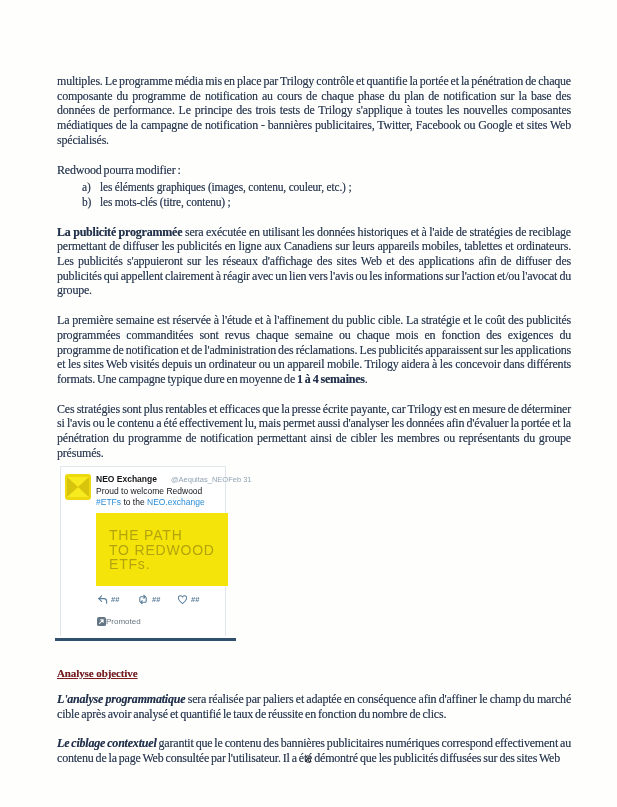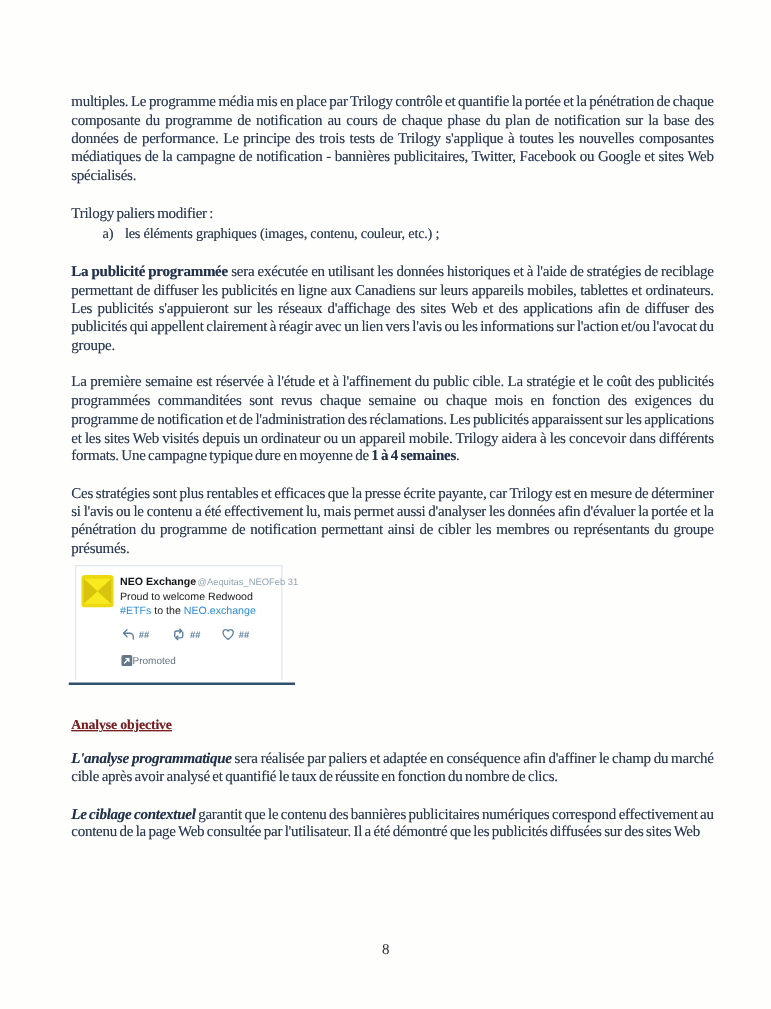--- a/index.html
+++ b/index.html
@@ -33,21 +33,21 @@
   .tweet-card{
     position:relative;box-sizing:border-box;width:166px;margin:2px 0 0 3px;
     background:#fff;border:1px solid #dfe6ec;border-bottom:none;
     padding:7px 8px 6px 8px;
     font-family:"Liberation Sans", sans-serif;color:#14171a;
   }
   .tweet-avatar{position:absolute;left:4px;top:7px;width:26px;height:26px;}
   .tweet-main{margin-left:27px;}
   .tweet-header{display:flex;align-items:baseline;white-space:nowrap;}
   .t-author{font-size:8.5px;font-weight:bold;color:#14171a;}
-  .t-handle{font-size:7.5px;color:#92a4b4;margin-left:1px;text-align:center;}
+  .t-handle{font-size:7.5px;color:#92a4b4;margin-left:14px;text-align:center;}
   .t-date{font-size:7.5px;color:#92a4b4;margin-left:auto;}
   .tweet-body{margin-top:2px;font-size:8.5px;line-height:11px;color:#14171a;width:130px;}
   .t-link{color:#2b8dd6;text-decoration:none;cursor:pointer;}
   .tweet-image{
     box-sizing:border-box;width:132px;height:73px;margin-top:5px;
     background:#f5e40a;padding:15px 0 0 13px;
   }
   .tweet-image div{
     font-size:14px;line-height:14.5px;color:#b3a40e;
     letter-spacing:0.8px;font-weight:normal;
@@ -66,23 +66,24 @@
   }
 </style>
 </head>
 <body>
 
 <div class="page">
   <div class="content">
 
     <p class="body-text">multiples. Le programme média mis en place par Trilogy contrôle et quantifie la portée et la pénétration de chaque composante du programme de notification au cours de chaque phase du plan de notification sur la base des données de performance. Le principe des trois tests de Trilogy s'applique à toutes les nouvelles composantes médiatiques de la campagne de notification - bannières publicitaires, Twitter, Facebook ou Google et sites Web spécialisés.</p>
 
-    <p class="body-text intro-line">Trilogy paliers modifier :</p>
+    <p class="body-text intro-line">Redwood pourra modifier :</p>
     <div class="modify-list">
       <div class="list-row"><span class="list-marker">a)</span><span>les éléments graphiques (images, contenu, couleur, etc.) ;</span></div>
+      <div class="list-row"><span class="list-marker">b)</span><span>les mots-clés (titre, contenu) ;</span></div>
     </div>
 
     <p class="body-text"><b>La publicité programmée</b><span> sera exécutée en utilisant les données historiques et à l'aide de stratégies de reciblage permettant de diffuser les publicités en ligne aux Canadiens sur leurs appareils mobiles, tablettes et ordinateurs. Les publicités s'appuieront sur les réseaux d'affichage des sites Web et des applications afin de diffuser des publicités qui appellent clairement à réagir avec un lien vers l'avis ou les informations sur l'action et/ou l'avocat du groupe.</span></p>
 
     <p class="body-text"><span>La première semaine est réservée à l'étude et à l'affinement du public cible. La stratégie et le coût des publicités programmées commanditées sont revus chaque semaine ou chaque mois en fonction des exigences du programme de notification et de l'administration des réclamations. Les publicités apparaissent sur les applications et les sites Web visités depuis un ordinateur ou un appareil mobile. Trilogy aidera à les concevoir dans différents formats. Une campagne typique dure en moyenne de </span><b>1 à 4 semaines</b><span>.</span></p>
 
     <p class="body-text" style="margin-bottom:6px;">Ces stratégies sont plus rentables et efficaces que la presse écrite payante, car Trilogy est en mesure de déterminer si l'avis ou le contenu a été effectivement lu, mais permet aussi d'analyser les données afin d'évaluer la portée et la pénétration du programme de notification permettant ainsi de cibler les membres ou représentants du groupe présumés.</p>
 
     <div class="tweet-card">
       <div class="tweet-avatar">
@@ -94,20 +95,25 @@
           <polygon points="24,3 13,13 24,23" fill="#d8c40c"></polygon>
         </svg>
       </div>
       <div class="tweet-main">
         <div class="tweet-header">
           <span class="t-author">NEO Exchange</span>
           <span class="t-handle">@Aequitas_NEO</span>
           <span class="t-date">Feb 31</span>
         </div>
         <div class="tweet-body"><span>Proud to welcome Redwood </span><a class="t-link">#ETFs</a><span> to the </span><a class="t-link">NEO.exchange</a></div>
+        <div class="tweet-image">
+          <div>THE PATH</div>
+          <div>TO REDWOOD</div>
+          <div>ETFs.</div>
+        </div>
         <div class="tweet-actions">
           <span class="action">
             <span>
               <svg width="11" height="11" viewBox="0 0 12 12" fill="none" stroke="#5b7e9c" stroke-width="1.2" stroke-linecap="round" stroke-linejoin="round">
                 <path d="M5 2 L2 5 l3 3"></path>
                   <path d="M2 5 h5.5 A3 3 0 0 1 10.5 8 v2"></path>
               </svg>
             </span>
             <span class="cnt">##</span>
           </span>

